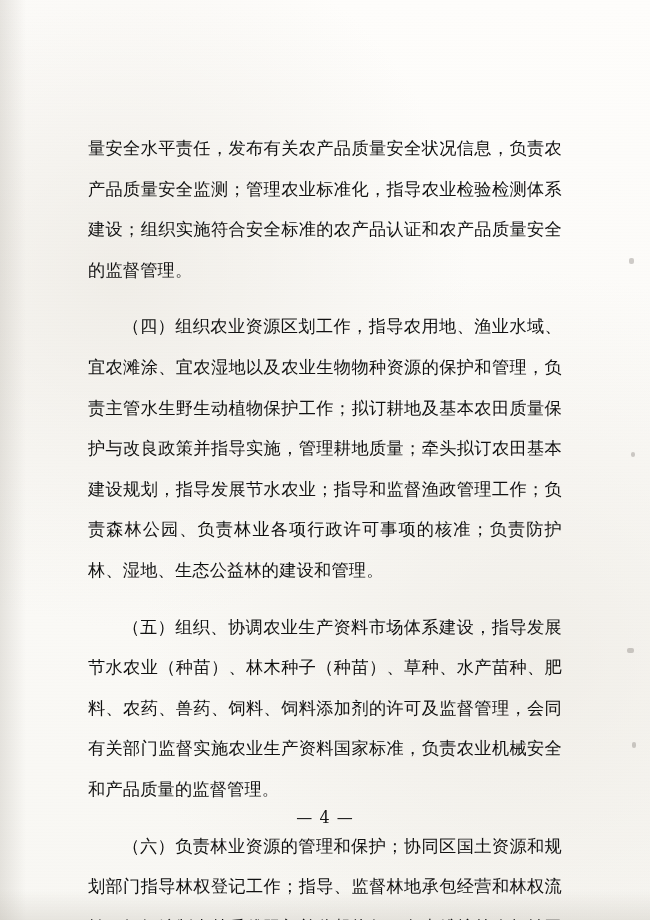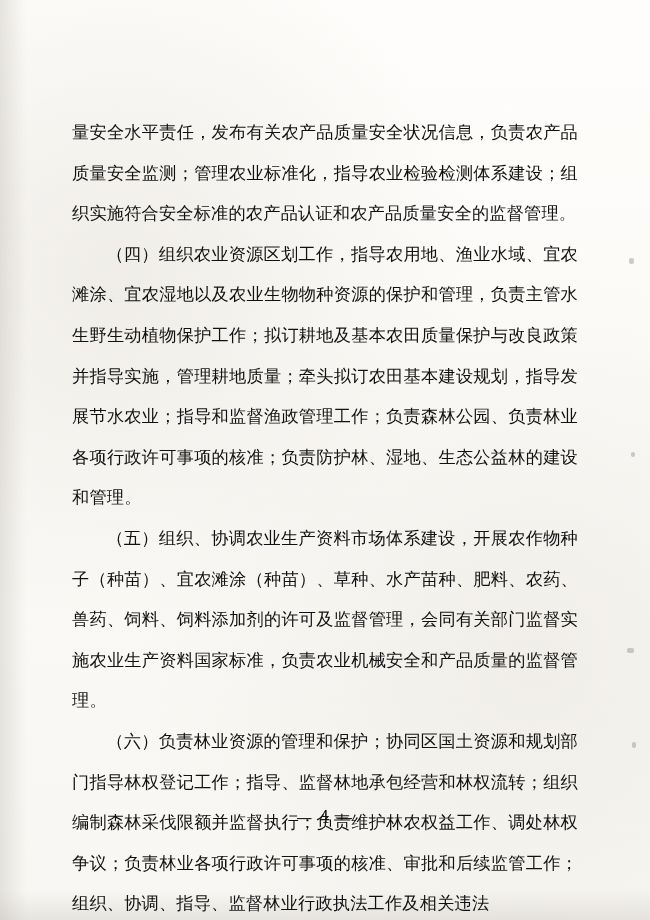--- a/index.html
+++ b/index.html
@@ -38,21 +38,21 @@
     top: 112px;
     width: 506px;
     font-size: 17.2px;
     line-height: 40.6px;
     color: #111111;
     letter-spacing: 0.2px;
     text-align: justify;
     text-justify: inter-ideograph;
   }
   .para {
-    margin: 0;
+    margin: 16px;
     text-indent: 0;
     white-space: normal;
   }
   .para.indent {
     text-indent: 2em;
   }
   .page-number {
     position: absolute;
     left: 0;
     right: 0;
@@ -96,18 +96,18 @@
   <div class="bottom-shadow"></div>
 
   <div class="edge-mark m1"></div>
   <div class="edge-mark m2"></div>
   <div class="edge-mark m3"></div>
   <div class="edge-mark m4"></div>
 
   <div class="body-text">
     <p class="para">量安全水平责任，发布有关农产品质量安全状况信息，负责农产品质量安全监测；管理农业标准化，指导农业检验检测体系建设；组织实施符合安全标准的农产品认证和农产品质量安全的监督管理。</p>
     <p class="para indent">（四）组织农业资源区划工作，指导农用地、渔业水域、宜农滩涂、宜农湿地以及农业生物物种资源的保护和管理，负责主管水生野生动植物保护工作；拟订耕地及基本农田质量保护与改良政策并指导实施，管理耕地质量；牵头拟订农田基本建设规划，指导发展节水农业；指导和监督渔政管理工作；负责森林公园、负责林业各项行政许可事项的核准；负责防护林、湿地、生态公益林的建设和管理。</p>
-    <p class="para indent">（五）组织、协调农业生产资料市场体系建设，开展农作物种子（种苗）、宜农滩涂（种苗）、草种、水产苗种、肥料、农药、兽药、饲料、饲料添加剂的许可及监督管理，会同有关部门监督实施农业生产资料国家标准，负责农业机械安全和产品质量的监督管理。</p>
+    <p class="para indent">（五）组织、协调农业生产资料市场体系建设，指导发展节水农业（种苗）、林木种子（种苗）、草种、水产苗种、肥料、农药、兽药、饲料、饲料添加剂的许可及监督管理，会同有关部门监督实施农业生产资料国家标准，负责农业机械安全和产品质量的监督管理。</p>
     <p class="para indent">（六）负责林业资源的管理和保护；协同区国土资源和规划部门指导林权登记工作；指导、监督林地承包经营和林权流转；组织编制森林采伐限额并监督执行；负责维护林农权益工作、调处林权争议；负责林业各项行政许可事项的核准、审批和后续监管工作；组织、协调、指导、监督林业行政执法工作及相关违法</p>
   </div>
 
   <div class="page-number">— 4 —</div>
 </div>
 
 </body></html>

